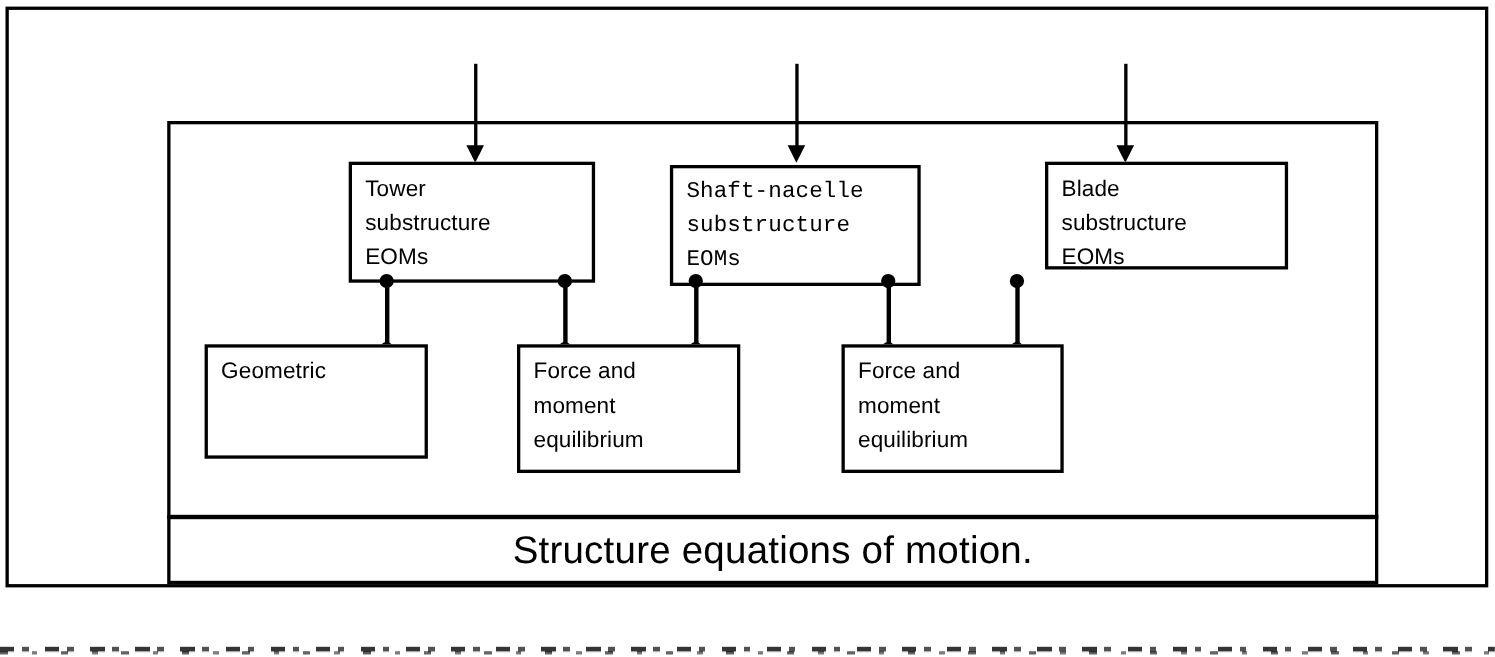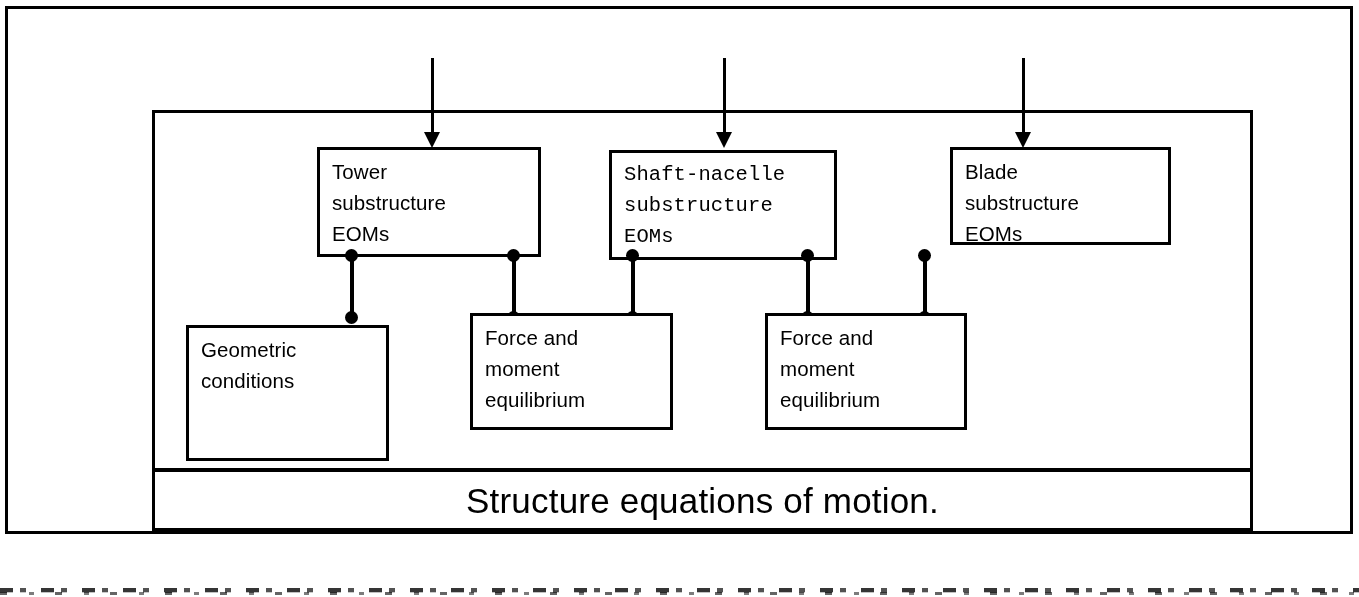--- a/index.html
+++ b/index.html
@@ -55,21 +55,21 @@
     line-height: 31px;
     letter-spacing: 0.1px;
     white-space: nowrap;
     font-weight: 400;
   }
   
   #box-tower      { left: 317px; top: 147px; width: 224px; height: 110px; }
   #box-shaft      { left: 609px; top: 150px; width: 228px; height: 110px; font-family: Liberation Mono, monospace; }
   #box-blade      { left: 950px; top: 147px; width: 221px; height: 98px; }
   
-  #box-geometric  { left: 186px; top: 325px; width: 203px; height: 136px; }
+  #box-geometric  { left: 186px; top: 313px; width: 203px; height: 104px; }
   #box-force-1    { left: 470px; top: 313px; width: 203px; height: 117px; }
   #box-force-2    { left: 765px; top: 313px; width: 202px; height: 117px; }
 
   
   .caption-divider {
     position: absolute;
     left: 152px;
     top: 468px;
     width: 1101px;
     height: 4px;
@@ -225,21 +225,20 @@
   <div class="connector-line" id="conn-4-line"></div>
   <div class="connector-dot" id="conn-4-dot-top"></div>
   <div class="connector-dot" id="conn-4-dot-bot"></div>
 
   <div class="connector-line" id="conn-5-line"></div>
   <div class="connector-dot" id="conn-5-dot-top"></div>
   <div class="connector-dot" id="conn-5-dot-bot"></div>
 
   <div class="node-box" id="box-geometric">
     <span class="line">Geometric</span>
-    <span class="line">conditions</span>
   </div>
 
   <div class="node-box" id="box-force-1">
     <span class="line">Force and</span>
     <span class="line">moment</span>
     <span class="line">equilibrium</span>
   </div>
 
   <div class="node-box" id="box-force-2">
     <span class="line">Force and</span>

